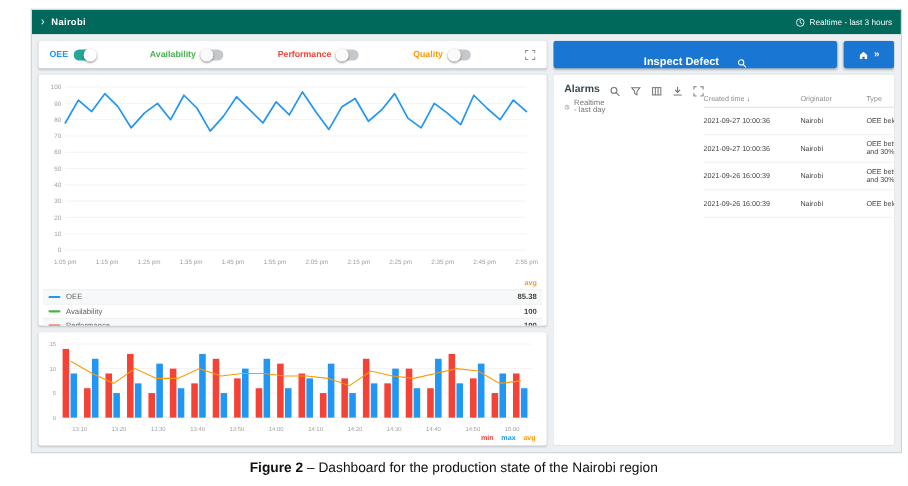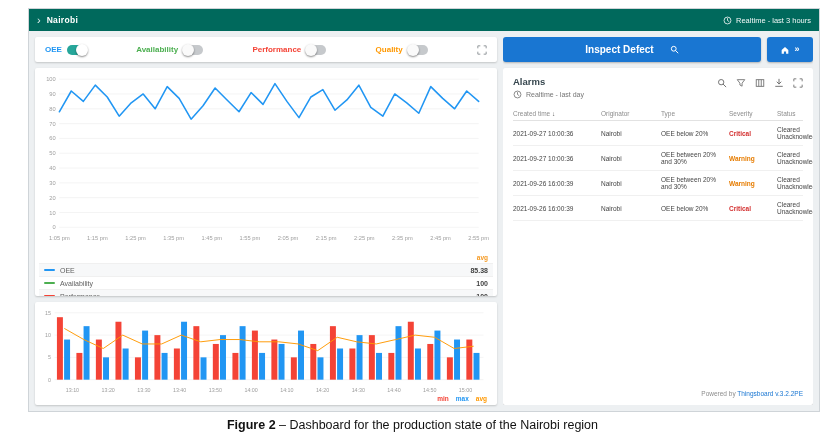--- a/index.html
+++ b/index.html
@@ -52,31 +52,31 @@
 
   
   .bar-card{flex:1;padding:6px 4px 2px;position:relative;overflow:hidden}
   .bar-card svg{width:100%;display:block}
   .bar-legend{position:absolute;right:10px;bottom:3px;display:flex;gap:7px;font-size:6.5px;font-weight:bold}
   .bar-legend span{cursor:pointer}
 
   
   .btn-row{height:25px;display:flex;gap:6px;flex:0 0 auto}
   .inspect-btn{flex:1;border:none;background:#1976d2;color:#fff;border-radius:3px;
-    font-family:inherit;font-size:10px;font-weight:bold;display:flex;align-items:center;
+    font-family:inherit;font-size:10px;font-weight:bold;display:flex;align-items:flex-end;
     justify-content:center;gap:16px;cursor:pointer;box-shadow:0 1px 2px rgba(0,0,0,.25)}
   .home-btn{width:46px;border:none;background:#1976d2;color:#fff;border-radius:3px;
     display:flex;align-items:center;justify-content:center;gap:4px;cursor:pointer;
     box-shadow:0 1px 2px rgba(0,0,0,.25);font-family:inherit}
   .search-ic{width:9px;height:9px;color:#fff}
   .home-ic{width:10px;height:10px;color:#fff}
   .chevrons{font-size:9px;font-weight:bold;line-height:1}
 
   
-  .alarms{flex:1;padding:8px 10px;display:flex;flex-direction:column;overflow:hidden}
+  .alarms{flex:1;padding:8px 10px;display:flex;flex-direction:row;overflow:hidden}
   .al-head{display:flex;justify-content:space-between;align-items:flex-start}
   .al-title{font-size:9.5px;font-weight:bold;color:#37474f}
   .al-sub{display:flex;align-items:center;gap:4px;margin-top:3px;font-size:7px;color:#757575;cursor:pointer}
   .al-icons{display:flex;gap:9px;align-items:center;color:#757575;padding-top:2px}
   .al-icons svg{width:10px;height:10px;cursor:pointer}
   .atable{margin-top:8px}
   .arow{display:grid;grid-template-columns:84px 56px 64px 44px 1fr 14px;gap:4px;align-items:center;
     border-bottom:1px solid #f0f0f0;padding:5px 0;font-size:6.5px;color:#444;min-height:14px}
   .arow.ahead{color:#8d8d8d;border-bottom:1px solid #e2e2e2;padding:3px 0;cursor:default}
   .ahead span{cursor:pointer}

